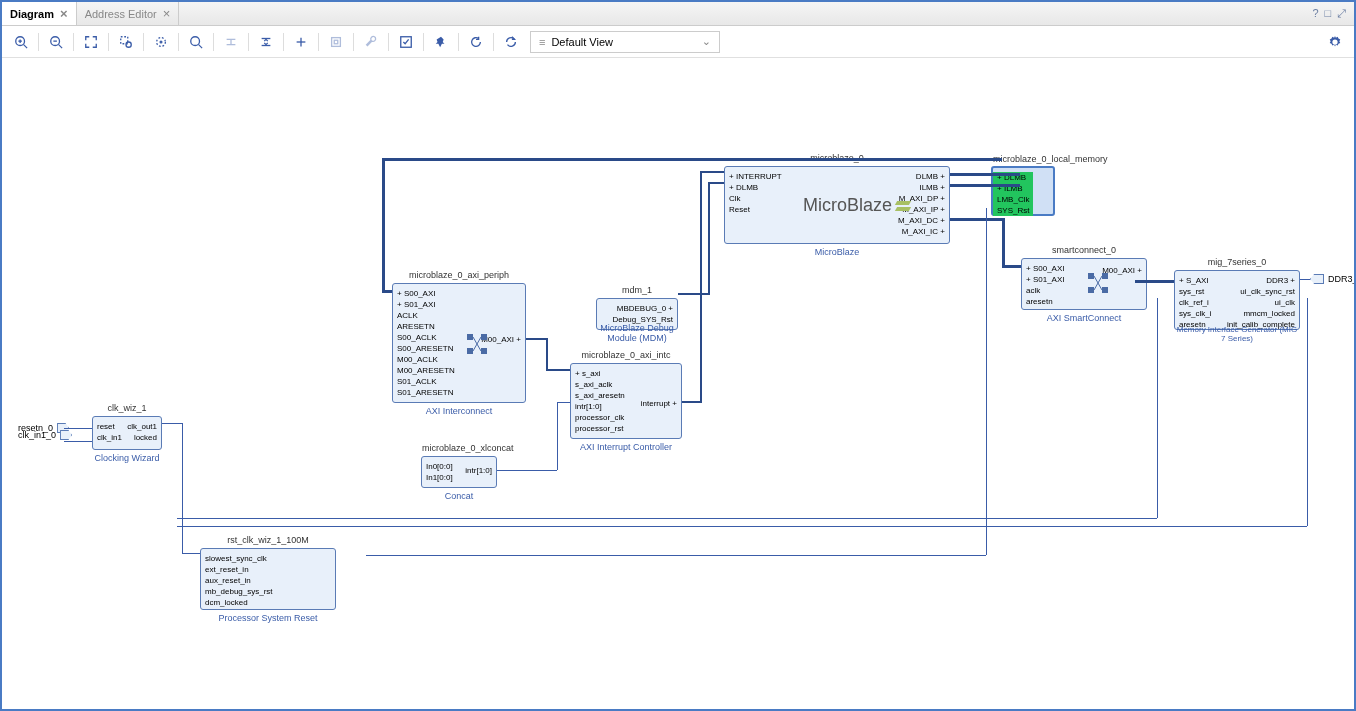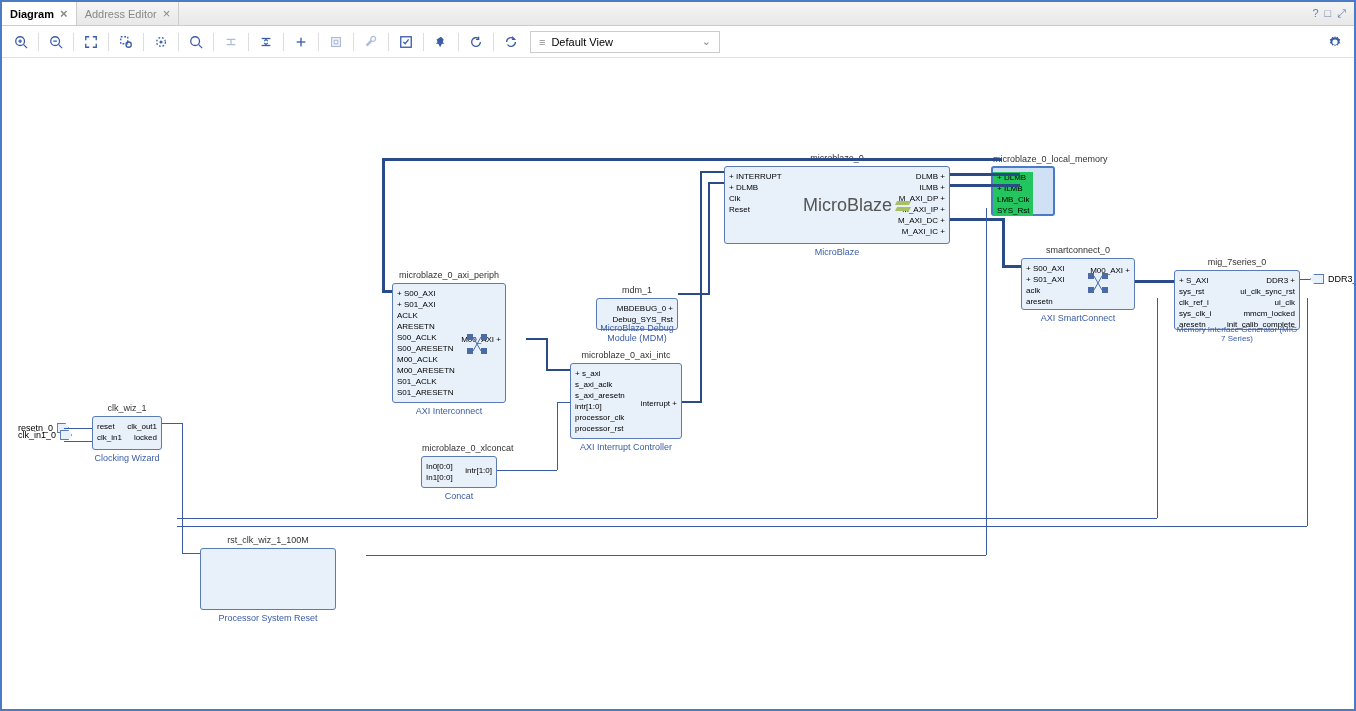--- a/index.html
+++ b/index.html
@@ -200,24 +200,31 @@
     </div>
     <div class="ports-right">
       <div class="port right">clk_out1</div>
       <div class="port right">locked</div>
     </div>
     <div class="block-subtitle-below">Clocking Wizard</div>
   </div>
 
   <div class="block" style="left:198px;top:490px;width:136px;height:62px">
     <div class="block-title">rst_clk_wiz_1_100M</div>
+    <div class="ports-left">
+      <div class="port left">slowest_sync_clk</div>
+      <div class="port left">ext_reset_in</div>
+      <div class="port left">aux_reset_in</div>
+      <div class="port left">mb_debug_sys_rst</div>
+      <div class="port left">dcm_locked</div>
+    </div>
     <div class="block-subtitle-below">Processor System Reset</div>
   </div>
 
-  <div class="block" style="left:390px;top:225px;width:114px;height:120px">
+  <div class="block" style="left:390px;top:225px;width:134px;height:120px">
     <div class="block-title">microblaze_0_axi_periph</div>
     <div class="ports-left">
       <div class="port left">+ <span>S00_AXI</span></div>
       <div class="port left">+ <span>S01_AXI</span></div>
       <div class="port left">ACLK</div>
       <div class="port left">ARESETN</div>
       <div class="port left">S00_ACLK</div>
       <div class="port left">S00_ARESETN</div>
       <div class="port left">M00_ACLK</div>
       <div class="port left">M00_ARESETN</div>
@@ -301,21 +308,21 @@
   <div class="block memory-block" style="left:989px;top:108px;width:64px;height:50px">
     <div class="block-title">microblaze_0_local_memory</div>
     <div class="ports-left">
       <div class="port left selected">+ <span>DLMB</span></div>
       <div class="port left selected">+ <span>ILMB</span></div>
       <div class="port left selected">LMB_Clk</div>
       <div class="port left selected">SYS_Rst</div>
     </div>
   </div>
 
-  <div class="block" style="left:1019px;top:200px;width:114px;height:52px">
+  <div class="block" style="left:1019px;top:200px;width:126px;height:52px">
     <div class="block-title">smartconnect_0</div>
     <div class="ports-left">
       <div class="port left">+ <span>S00_AXI</span></div>
       <div class="port left">+ <span>S01_AXI</span></div>
       <div class="port left">aclk</div>
       <div class="port left">aresetn</div>
     </div>
     <div class="ports-right" style="top:6px">
       <div class="port right"><span>M00_AXI</span> +</div>
     </div>

